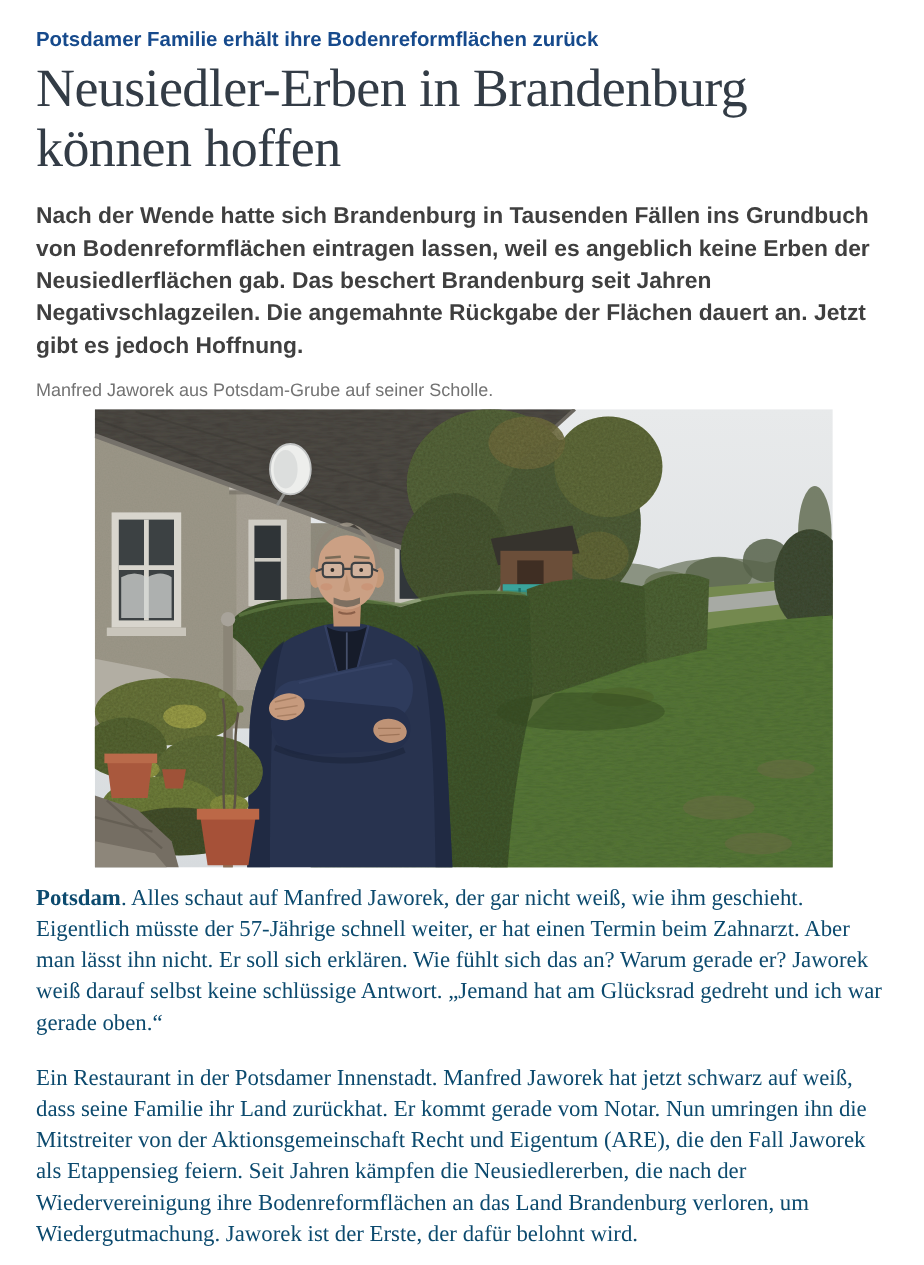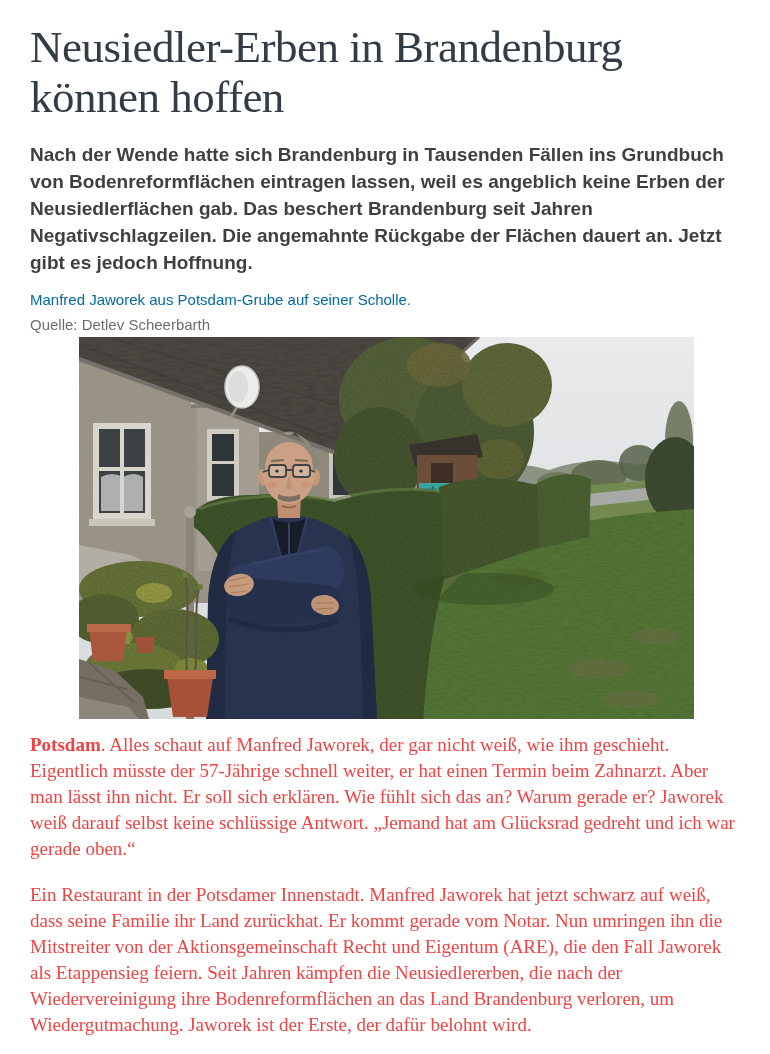--- a/index.html
+++ b/index.html
@@ -1,39 +1,39 @@
 <!DOCTYPE html>
 <html lang="de"><head>
 <meta charset="utf-8">
 <style>
   html,body{margin:0;padding:0;background:#ffffff;}
   body{width:770px;height:1054px;overflow:hidden;font-family:"Liberation Sans",sans-serif;}
   .page{width:770px;box-sizing:border-box;padding:22px 28px 0 30px;}
   .kicker{display:block;font-family:"Liberation Sans",sans-serif;font-weight:bold;font-size:17px;line-height:22px;color:#164a8c;text-decoration:none;margin:0 0 4px 0;cursor:pointer;}
   .headline{font-family:"Liberation Serif",serif;font-weight:normal;font-size:45px;line-height:50px;letter-spacing:-0.5px;color:#333c46;margin:0 0 19px 0;}
   .lead{font-family:"Liberation Sans",sans-serif;font-weight:bold;font-size:19px;line-height:27px;color:#3f3f3f;margin:0 0 14px 0;}
-  .caption{font-size:15px;line-height:20px;color:#0369a1;margin:0 0 5px 0;}
+  .caption{font-size:15px;line-height:20px;color:#737373;margin:0 0 5px 0;}
   .source{font-size:15px;line-height:20px;color:#6e6e6e;margin:0 0 2px 0;}
   .photo-wrap{margin:0 0 13px 0;text-align:center;}
   .photo-wrap svg{display:inline-block;vertical-align:top;}
-  .body-p{font-family:"Liberation Serif",serif;font-size:19px;line-height:26px;color:#ef4444;margin:0 0 20px 0;}
+  .body-p{font-family:"Liberation Serif",serif;font-size:19px;line-height:26px;color:#0c4a6e;margin:0 0 20px 0;}
   .lead-in{font-weight:bold;}
 </style>
 </head>
 <body>
 
 <div class="page">
 
+  <a class="kicker">Potsdamer Familie erhält ihre Bodenreformflächen zurück</a>
 
   <h1 class="headline">Neusiedler-Erben in Brandenburg können hoffen</h1>
 
   <p class="lead">Nach der Wende hatte sich Brandenburg in Tausenden Fällen ins Grundbuch von Bodenreformflächen eintragen lassen, weil es angeblich keine Erben der Neusiedlerflächen gab. Das beschert Brandenburg seit Jahren Negativschlagzeilen. Die angemahnte Rückgabe der Flächen dauert an. Jetzt gibt es jedoch Hoffnung.</p>
 
   <p class="caption">Manfred Jaworek aus Potsdam-Grube auf seiner Scholle.</p>
-  <p class="source">Quelle: Detlev Scheerbarth</p>
 
   <figure class="photo-wrap">
     <svg width="615" height="382" viewBox="0 0 615 382" xmlns="http://www.w3.org/2000/svg">
       <defs>
         <linearGradient id="skyG" x1="0" y1="0" x2="0" y2="1">
           <stop offset="0" stop-color="#e8eaeb"></stop>
             <stop offset="1" stop-color="#d7dbde"></stop>
         </linearGradient>
         <filter id="foliage" x="-10%" y="-10%" width="120%" height="120%">
           <feTurbulence type="fractalNoise" baseFrequency="0.5" numOctaves="3" seed="4" result="n"></feTurbulence>

